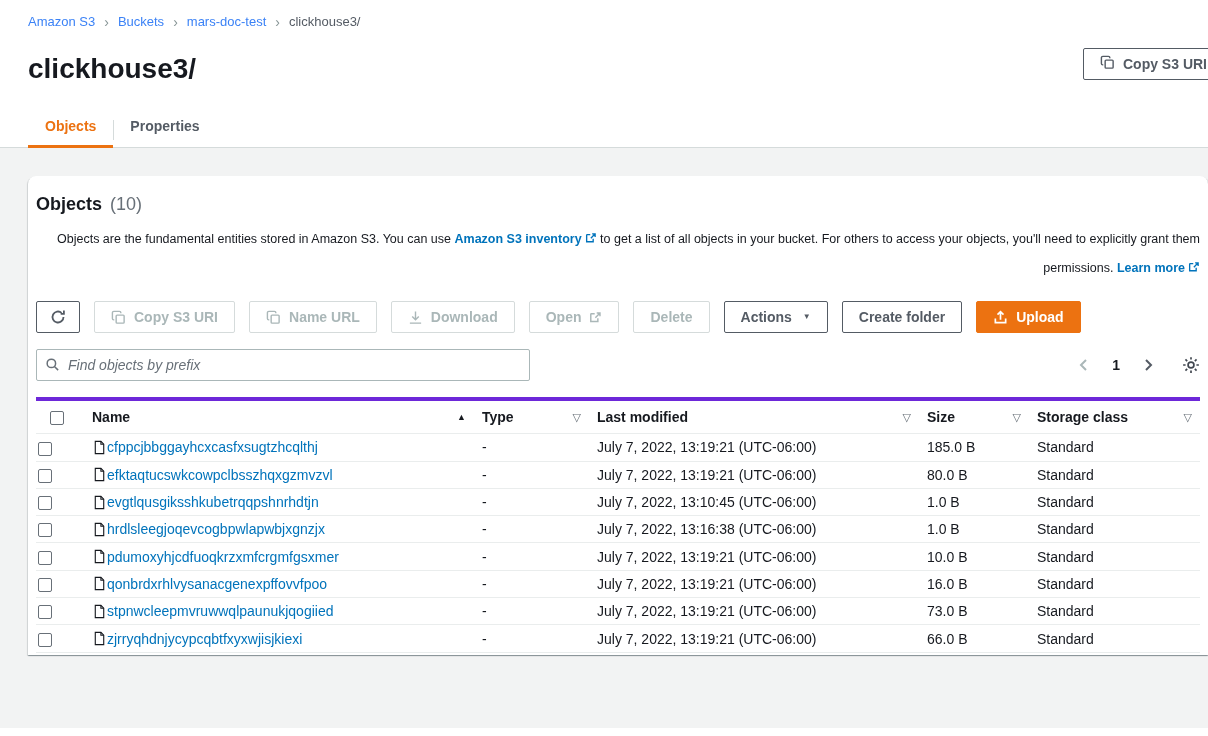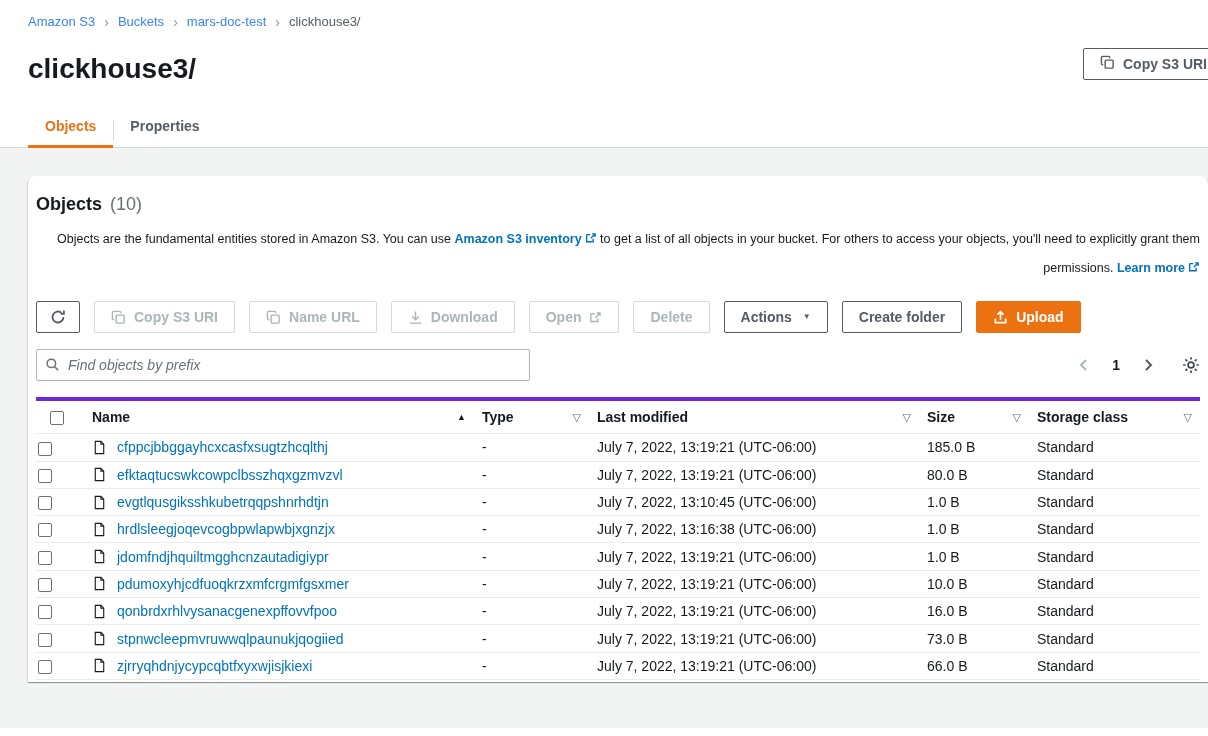--- a/index.html
+++ b/index.html
@@ -69,21 +69,21 @@
 
   
   table.objects { width: 100%; border-collapse: collapse; margin-top: 16px; table-layout: fixed; }
   th { border-top: 4px solid #6d28d9; border-bottom: 1px solid #eaeded; padding: 8px; text-align: center; font-size: 14px; }
   .th-inner { display: flex; align-items: center; justify-content: space-between; font-weight: 700; cursor: pointer; }
   td { border-bottom: 1px solid #eaeded; padding: 5px 8px; font-size: 14px; }
   .sort-asc { font-size: 9px; color: #16191f; }
   .sort-none { font-size: 11px; color: #687078; font-weight: 400; }
   .checkbox { display: inline-block; width: 14px; height: 14px; border: 1px solid #687078; border-radius: 2px; background: #fff; cursor: pointer; vertical-align: middle; }
   .col-check-cell { padding-left: 2px; }
-  .name-cell { display: flex; align-items: center; gap: 10px; }
+  .name-cell { display: flex; align-items: center; }
   .file-icon { line-height: 0; flex: 0 0 auto; }
   .object-link { color: #0073bb; overflow: hidden; text-overflow: ellipsis; white-space: nowrap; }
   td.size-td { padding-right: 24px; margin-top: 40px; }
   svg { display: inline-block; }
 </style>
 </head>
 <body>
 
 <div class="top">
   <nav class="breadcrumb">
@@ -327,36 +327,20 @@
     <td>Standard</td>
   </tr>
           <tr>
     <td class="col-check-cell"><span class="checkbox"></span></td>
     <td>
       <span class="name-cell">
         <span class="file-icon"><svg width="15" height="15" viewBox="0 0 16 16" fill="none" stroke="#16191f" stroke-width="1.2">
                     <path d="M3.5 1.5h6l3 3v10h-9z"></path>
                     <path d="M9.5 1.5v3h3"></path>
                   </svg></span>
-        <a class="object-link">jdomfndjhquiltmgghcnzautadigiypr</a>
-      </span>
-    </td>
-    <td>-</td>
-    <td>July 7, 2022, 13:19:21 (UTC-06:00)</td>
-    <td class="size-td">1.0 B</td>
-    <td>Standard</td>
-  </tr>
-          <tr>
-    <td class="col-check-cell"><span class="checkbox"></span></td>
-    <td>
-      <span class="name-cell">
-        <span class="file-icon"><svg width="15" height="15" viewBox="0 0 16 16" fill="none" stroke="#16191f" stroke-width="1.2">
-                    <path d="M3.5 1.5h6l3 3v10h-9z"></path>
-                    <path d="M9.5 1.5v3h3"></path>
-                  </svg></span>
         <a class="object-link">pdumoxyhjcdfuoqkrzxmfcrgmfgsxmer</a>
       </span>
     </td>
     <td>-</td>
     <td>July 7, 2022, 13:19:21 (UTC-06:00)</td>
     <td class="size-td">10.0 B</td>
     <td>Standard</td>
   </tr>
           <tr>
     <td class="col-check-cell"><span class="checkbox"></span></td>

